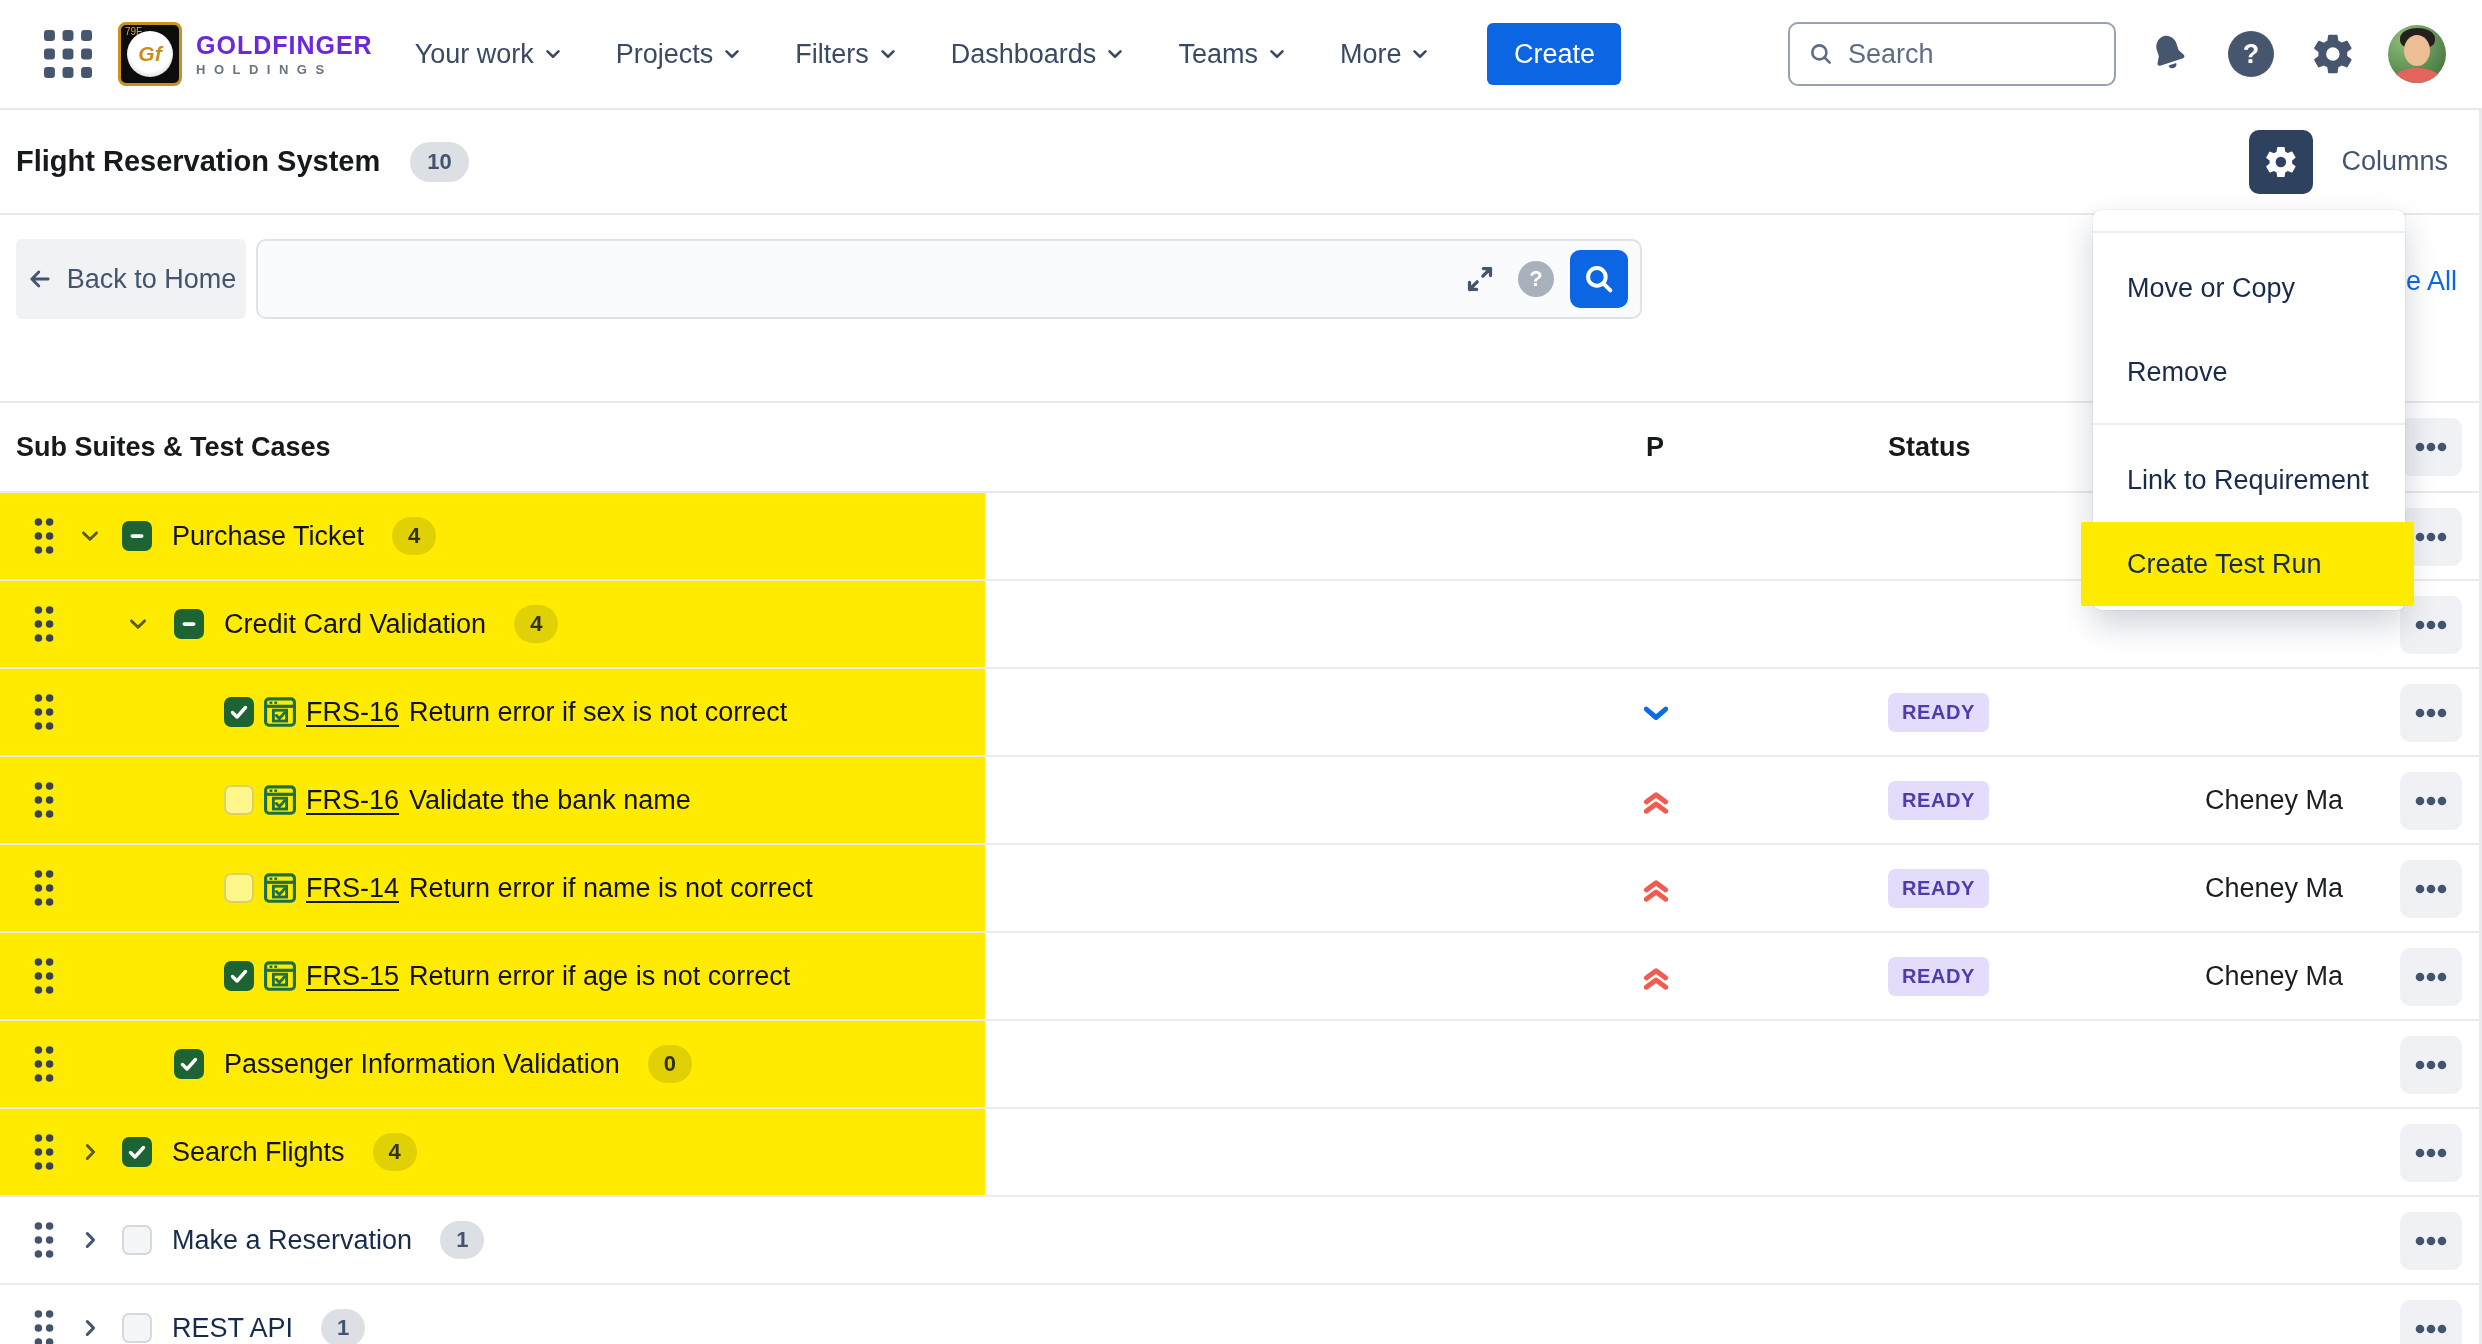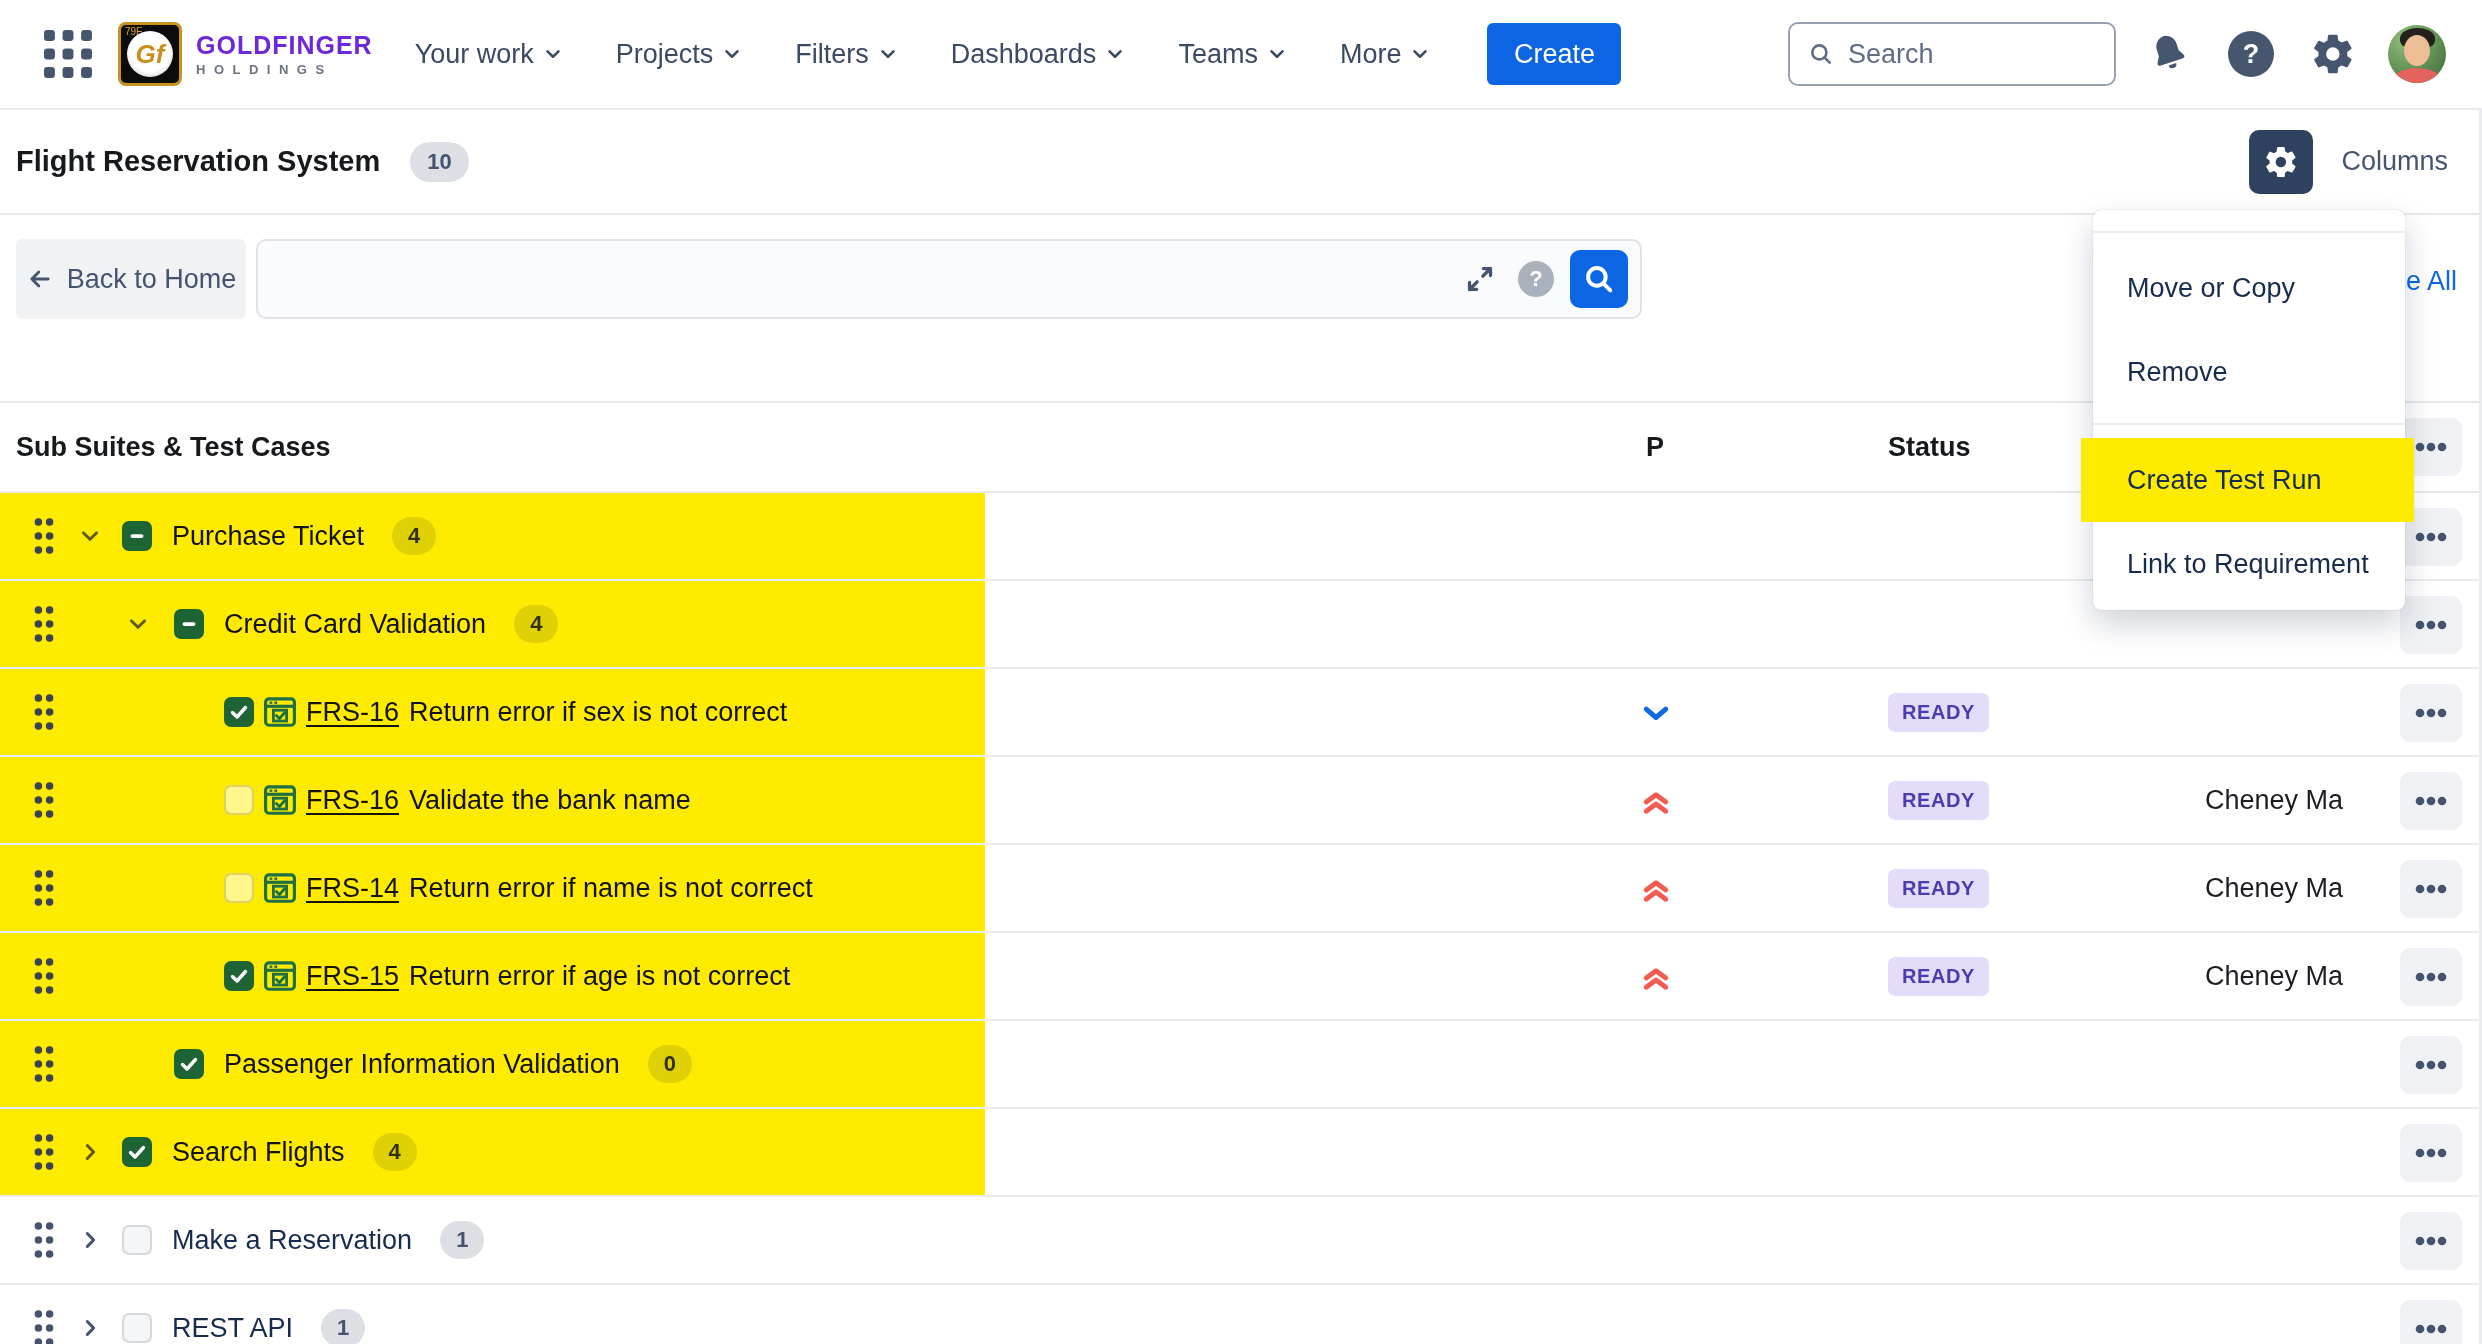--- a/index.html
+++ b/index.html
@@ -7,21 +7,21 @@
   body {
     width:2482px; height:1344px; position:relative; overflow:hidden;
     background:#fff; font-family:"Liberation Sans", sans-serif; color:#172B4D;
   }
 
   
   .topnav { height:110px; display:flex; align-items:center; padding:0 36px 0 40px; border-bottom:2px solid #E7E9EC; background:#fff; }
   .appswitcher { width:56px; height:56px; display:flex; align-items:center; justify-content:center; cursor:pointer; }
   .logo { width:64px; height:64px; margin-left:22px; background:#0C0C0C; border:3px solid #C9921F; border-radius:8px; position:relative; display:flex; align-items:center; justify-content:center; flex:0 0 auto; }
   .logo-circle { width:46px; height:46px; border-radius:50%; background:radial-gradient(circle at 50% 45%, #ffffff 0 58%, #d9d9d9 78%, #8a8a8a 100%); display:flex; align-items:center; justify-content:center; }
-  .logo-monogram { color:#C98F1E; font-weight:bold; font-style:italic; font-size:26px;text-align:center; }
+  .logo-monogram { color:#C98F1E; font-weight:bold; font-style:italic; font-size:21px;text-align:center; }
   .logo-corner { position:absolute; top:1px; left:4px; font-size:10px; color:#E2A33D; }
   .brand { margin-left:14px; line-height:1; }
   .brand-top { color:#6d28d9; font-weight:bold; font-size:25px; letter-spacing:1px; }
   .brand-bottom { color:#6B7280; font-size:13px; letter-spacing:8.5px; margin-top:5px; font-weight:bold; }
   .nav-items { display:flex; margin-left:42px; gap:52px; align-items:center; }
   .nav-item { display:flex; align-items:center; gap:8px; font-size:27px; font-weight:500; color:#3B4A63; cursor:pointer; white-space:nowrap; }
   .create-btn { margin-left:56px; width:134px; height:62px; background:#0C66E4; color:#fff; border:none; border-radius:6px; font-size:27px; font-weight:500; font-family:inherit; display:flex; align-items:center; justify-content:center; cursor:pointer; }
   .nav-search { margin-left:auto; width:328px; height:64px; border:2px solid #98A1B0; border-radius:10px; display:flex; align-items:center; padding:0 18px; gap:12px; background:#fff; }
   .nav-search input { border:none; outline:none; background:transparent; font-size:27px; font-family:inherit; width:100%; color:#172B4D; }
   .nav-search input::placeholder { color:#5E6C84; }
@@ -607,17 +607,17 @@
         </button>
       </div>
     </div>
 </section>
 
 <div class="dropdown" id="ctx-menu">
     <div class="mdiv"></div>
     <div class="mi">Move or Copy</div>
     <div class="mi">Remove</div>
     <div class="mdiv"></div>
+    <div class="mi">Link to Requirement</div>
     <div class="mi hl-item">Create Test Run</div>
-    <div class="mi">Link to Requirement</div>
   </div>
 
 <div class="scroll-strip"></div>
 
 </body></html>

